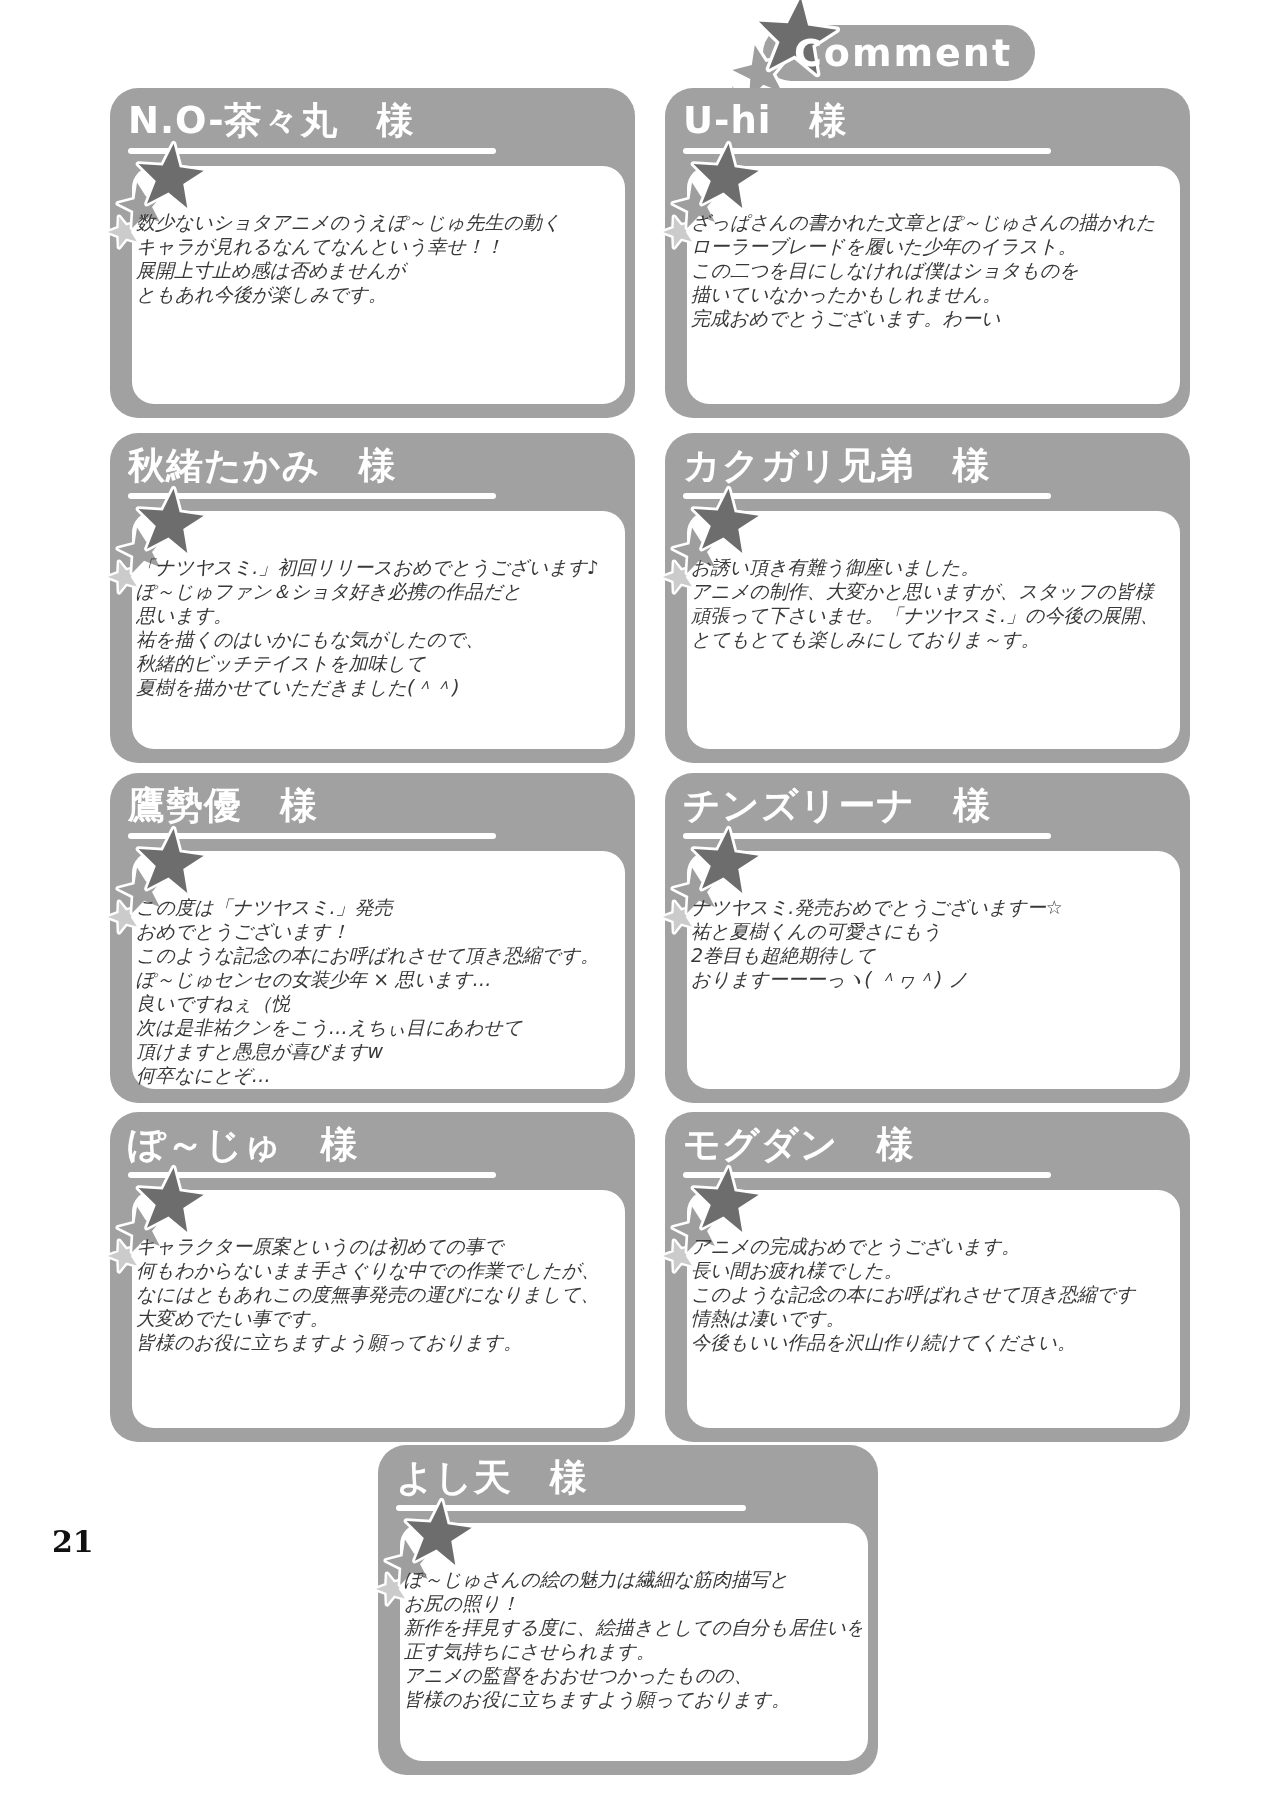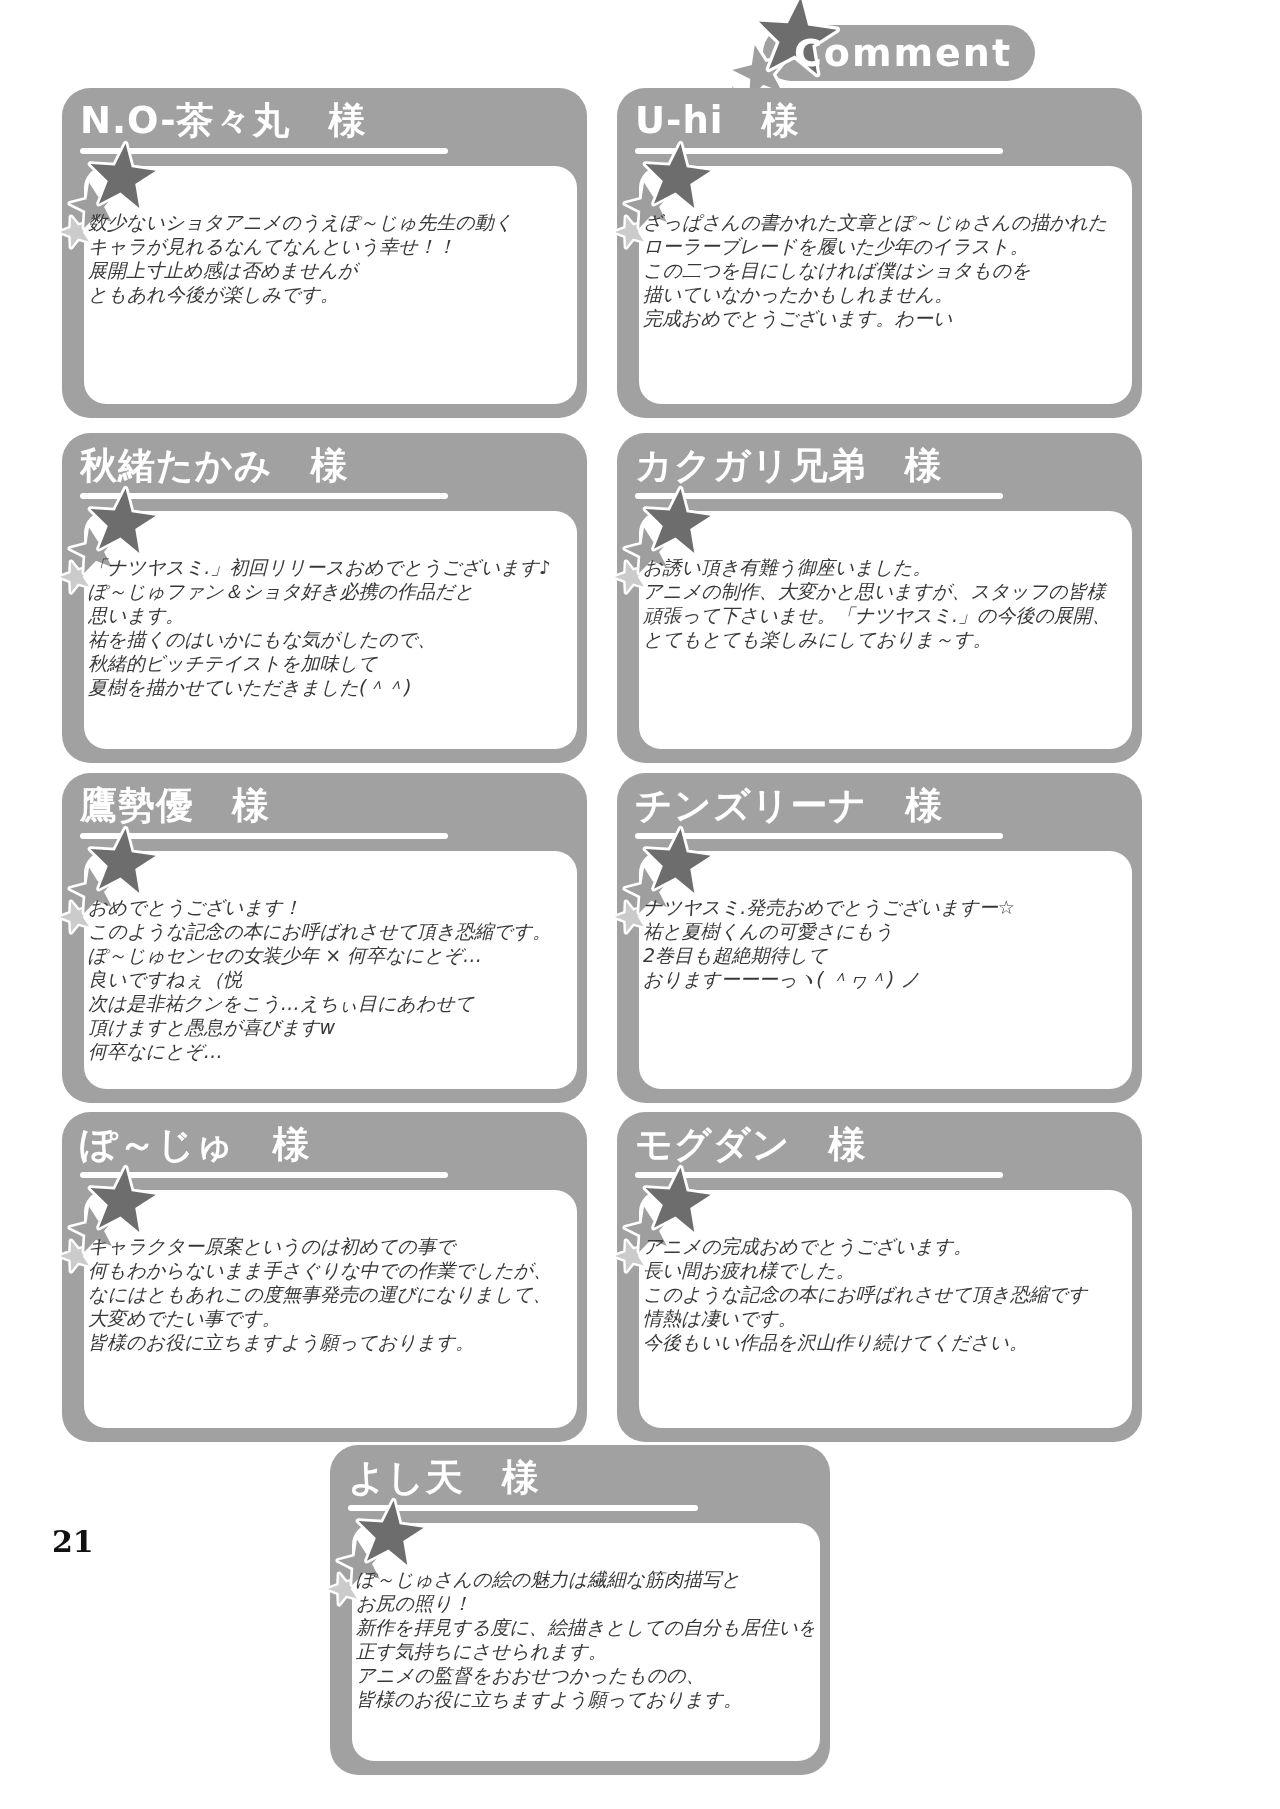--- a/index.html
+++ b/index.html
@@ -13,21 +13,21 @@
     background:#a1a1a1;border-radius:28px;
   }
   .comment-pill .pill-title{
     position:absolute;left:0;top:0;width:100%;height:56px;line-height:56px;
     text-align:center;color:#ffffff;font-size:38px;font-weight:bold;letter-spacing:2px;
     padding-left:8px;box-sizing:border-box;
   }
   .pill-stars{position:absolute;left:-42px;top:-26px;overflow:visible;}
   
   .box{
-    position:absolute;width:525px;height:330px;background:#a1a1a1;border-radius:28px;
+    position:absolute;width:525px;height:330px;background:#a1a1a1;border-radius:28px;margin-left:48px;
   }
   .box-1{left:62px;top:88px}   .box-2{left:617px;top:88px}
   .box-3{left:62px;top:433px}  .box-4{left:617px;top:433px}
   .box-5{left:62px;top:773px}  .box-6{left:617px;top:773px}
   .box-7{left:62px;top:1112px} .box-8{left:617px;top:1112px}
   .box-9{left:330px;top:1445px;width:500px}
   .box-name{
     position:absolute;left:18px;top:8px;right:14px;height:52px;
     color:#ffffff;font-size:37px;font-weight:bold;letter-spacing:1px;white-space:nowrap;overflow:hidden;
   }
@@ -158,23 +158,24 @@
       <span class="name">鷹勢優</span><span class="honorific">様</span>
     </div>
     <div class="box-underline"></div>
     <div class="box-white"></div>
     <svg class="box-stars" width="100" height="104" viewBox="0 0 100 104">
       <use href="#star-shape" transform="translate(16 88) scale(0.16) rotate(-18)" fill="#cbcbcb" stroke="#ffffff" stroke-width="30"></use>
       <use href="#star-shape" transform="translate(34 62) scale(0.24) rotate(-12)" fill="#9e9e9e" stroke="#ffffff" stroke-width="22"></use>
       <use href="#star-shape" transform="translate(62 34) scale(0.345) rotate(6)" fill="#6d6d6d" stroke="#ffffff" stroke-width="16"></use>
     </svg>
     <div class="box-text">
+          <div class="line">この度は「ナツヤスミ.」発売</div>
           <div class="line">おめでとうございます！</div>
           <div class="line">このような記念の本にお呼ばれさせて頂き恐縮です。</div>
-          <div class="line">ぽ～じゅセンセの女装少年 × 何卒なにとぞ…</div>
+          <div class="line">ぽ～じゅセンセの女装少年 × 思います…</div>
           <div class="line">良いですねぇ（悦</div>
           <div class="line">次は是非祐クンをこう…えちぃ目にあわせて</div>
           <div class="line">頂けますと愚息が喜びますw</div>
           <div class="line">何卒なにとぞ…</div>
         </div>
   </section>
 
   <section class="box box-6">
     <div class="box-name">
       <span class="name">チンズリーナ</span><span class="honorific">様</span>

